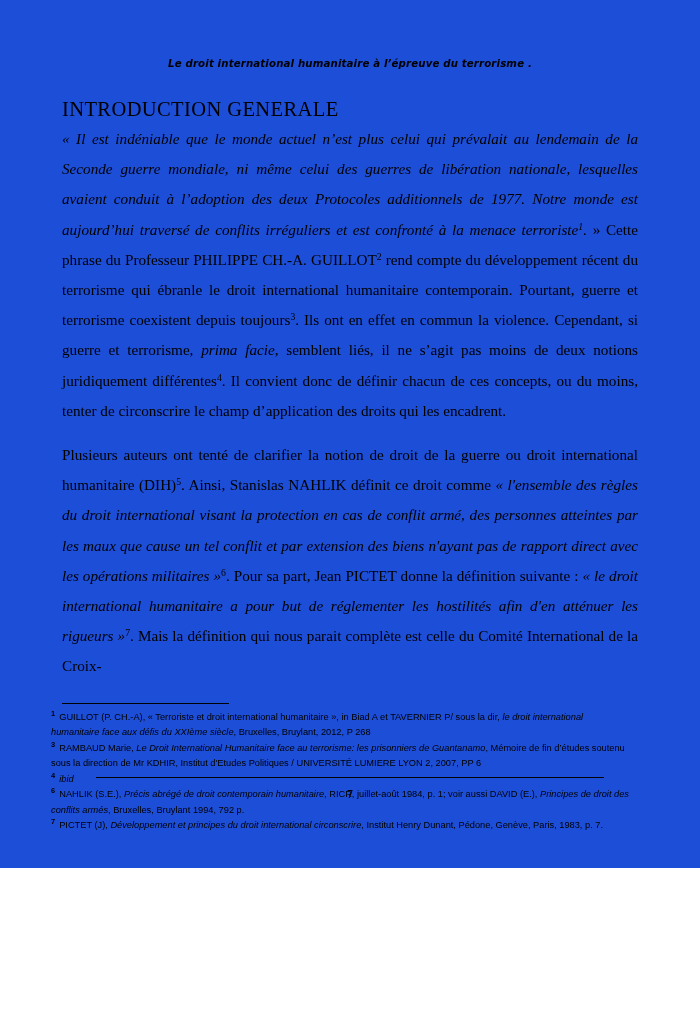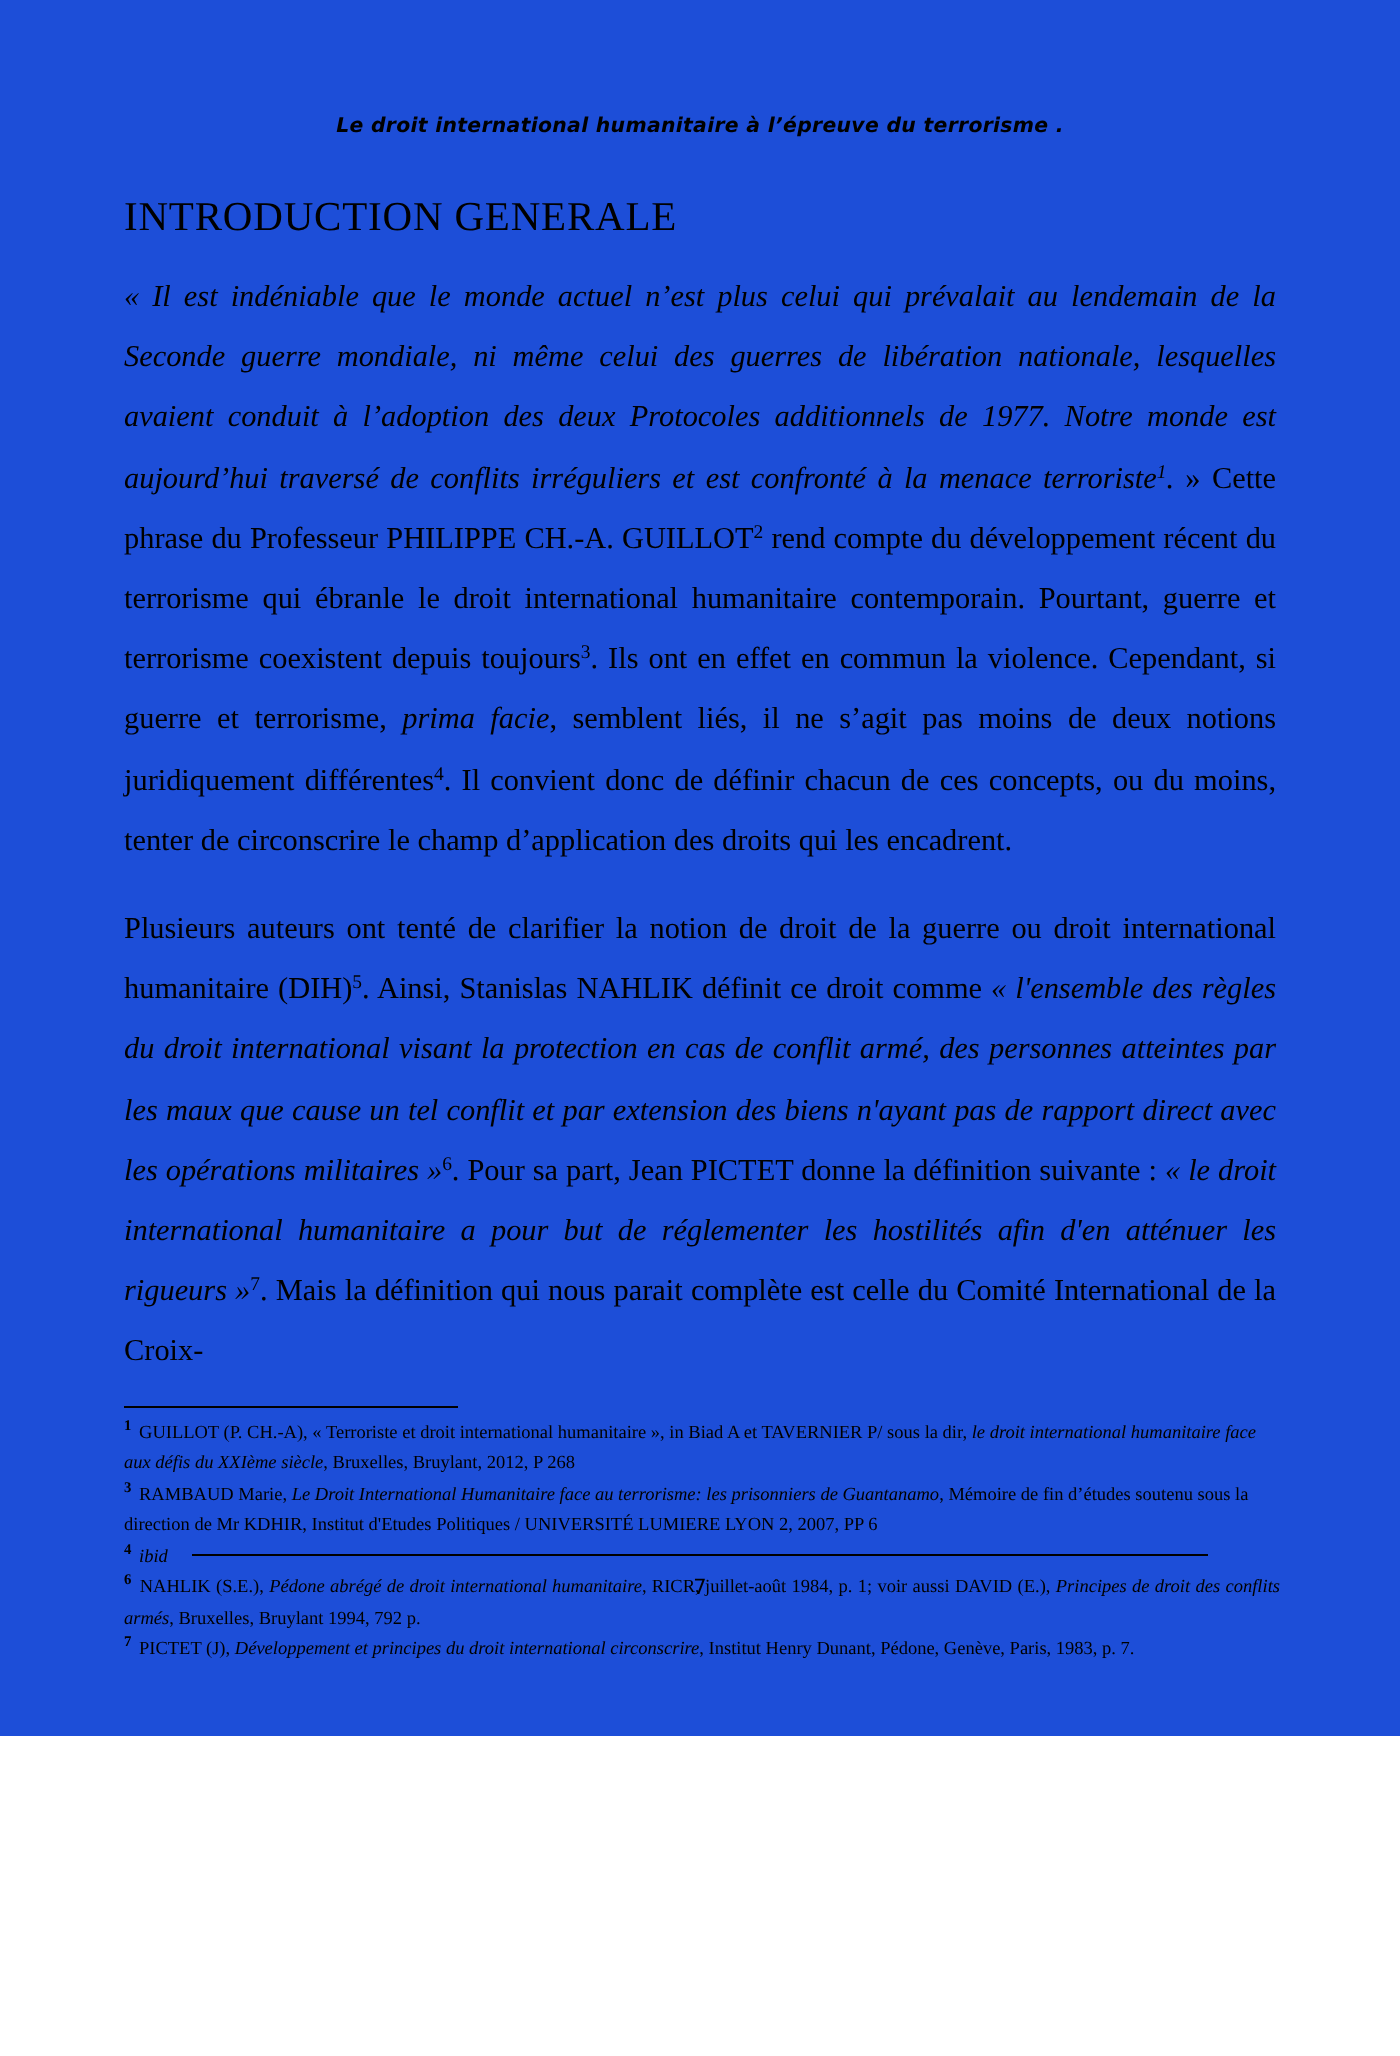--- a/index.html
+++ b/index.html
@@ -46,21 +46,21 @@
     font-family: "Liberation Serif", serif;
     font-size: 20.5px;
     font-weight: 400;
     letter-spacing: 0.4px;
     color: #000;
   }
 
   
   .body-col {
     position: absolute;
-    top: 134px;
+    top: 124px;
     left: 62px;
     width: 576px;
   }
   p.para {
     margin: 0 0 14px 0;
     font-family: "Liberation Serif", serif;
     font-size: 15.2px;
     line-height: 30.2px;
     text-align: justify;
     text-justify: inter-word;
@@ -81,23 +81,23 @@
     position: absolute;
     top: 703px;
     left: 62px;
     width: 167px;
     height: 0;
     border-top: 1.3px solid #000;
   }
   .footnotes {
     position: absolute;
     top: 710px;
-    left: 62px;
+    left: 51px;
     width: 578px;
-    font-family: Liberation Serif, serif;
+    font-family: Liberation Sans, sans-serif;
     font-size: 9.25px;
     line-height: 15.45px;
     color: #000;
     text-align: left;
   }
   .footnotes .fn {
     margin: 0;
     padding: 0;
   }
   .footnotes .fn-num {
@@ -142,20 +142,20 @@
     <p class="para"><span class="it">« Il est indéniable que le monde actuel n’est plus celui qui prévalait au lendemain de la Seconde guerre mondiale, ni même celui des guerres de libération nationale, lesquelles avaient conduit à l’adoption des deux Protocoles additionnels de 1977. Notre monde est aujourd’hui traversé de conflits irréguliers et est confronté à la menace terroriste</span><sup class="it-sup">1</sup><span class="it">.</span><span> » Cette phrase du Professeur PHILIPPE CH.-A. GUILLOT</span><sup>2</sup><span> rend compte du développement récent du terrorisme qui ébranle le droit international humanitaire contemporain. Pourtant, guerre et terrorisme coexistent depuis toujours</span><sup>3</sup><span>. Ils ont en effet en commun la violence. Cependant, si guerre et terrorisme, </span><span class="it">prima facie</span><span>, semblent liés, il ne s’agit pas moins de deux notions juridiquement différentes</span><sup>4</sup><span>. Il convient donc de définir chacun de ces concepts, ou du moins, tenter de circonscrire le champ d’application des droits qui les encadrent.</span></p>
     <p class="para"><span>Plusieurs auteurs ont tenté de clarifier la notion de droit de la guerre ou droit international humanitaire (DIH)</span><sup>5</sup><span>. Ainsi, Stanislas NAHLIK définit ce droit comme </span><span class="it">« l'ensemble des règles du droit international visant la protection en cas de conflit armé, des personnes atteintes par les maux que cause un tel conflit et par extension des biens n'ayant pas de rapport direct avec les opérations militaires »</span><sup>6</sup><span>. Pour sa part, Jean PICTET donne la définition suivante : </span><span class="it">« le droit international humanitaire a pour but de réglementer les hostilités afin d'en atténuer les rigueurs »</span><sup>7</sup><span>. Mais la définition qui nous parait complète  est celle du Comité International de la Croix-</span></p>
   </div>
 
   <div class="footnote-rule"></div>
 
   <div class="footnotes">
     <p class="fn"><span class="fn-num">1</span><span> GUILLOT (P. CH.-A), « Terroriste et droit international humanitaire », in Biad A et TAVERNIER P/ sous la dir, </span><span class="it">le droit international humanitaire face aux défis du XXIème siècle</span><span>, Bruxelles, Bruylant, 2012, P 268</span></p>
     <p class="fn"><span class="fn-num">3</span><span> RAMBAUD Marie, </span><span class="it">Le Droit International Humanitaire face au terrorisme: les prisonniers de Guantanamo</span><span>, Mémoire de fin d’études soutenu sous la direction de Mr KDHIR, Institut d'Etudes Politiques / UNIVERSITÉ LUMIERE LYON 2, 2007, PP 6</span></p>
     <p class="fn"><span class="fn-num">4</span><span class="it"> ibid</span></p>
-    <p class="fn justify"><span class="fn-num">6</span><span> NAHLIK (S.E.), </span><span class="it">Pédone abrégé de droit international humanitaire</span><span>, RICR, juillet-août 1984, p. 1; voir aussi DAVID (E.), </span><span class="it">Principes de droit des conflits armés</span><span>, Bruxelles, Bruylant 1994, 792 p.</span></p>
+    <p class="fn justify"><span class="fn-num">6</span><span> NAHLIK (S.E.), </span><span class="it">Précis abrégé de droit contemporain humanitaire</span><span>, RICR, juillet-août 1984, p. 1; voir aussi DAVID (E.), </span><span class="it">Principes de droit des conflits armés</span><span>, Bruxelles, Bruylant 1994, 792 p.</span></p>
     <p class="fn"><span class="fn-num">7</span><span> PICTET (J), </span><span class="it">Développement et principes du droit international circonscrire</span><span>, Institut Henry Dunant, Pédone, Genève, Paris, 1983, p. 7.</span></p>
   </div>
 
   <div class="footer-rule"></div>
   <div class="page-number">7</div>
 
 </div>
 
 </body></html>

